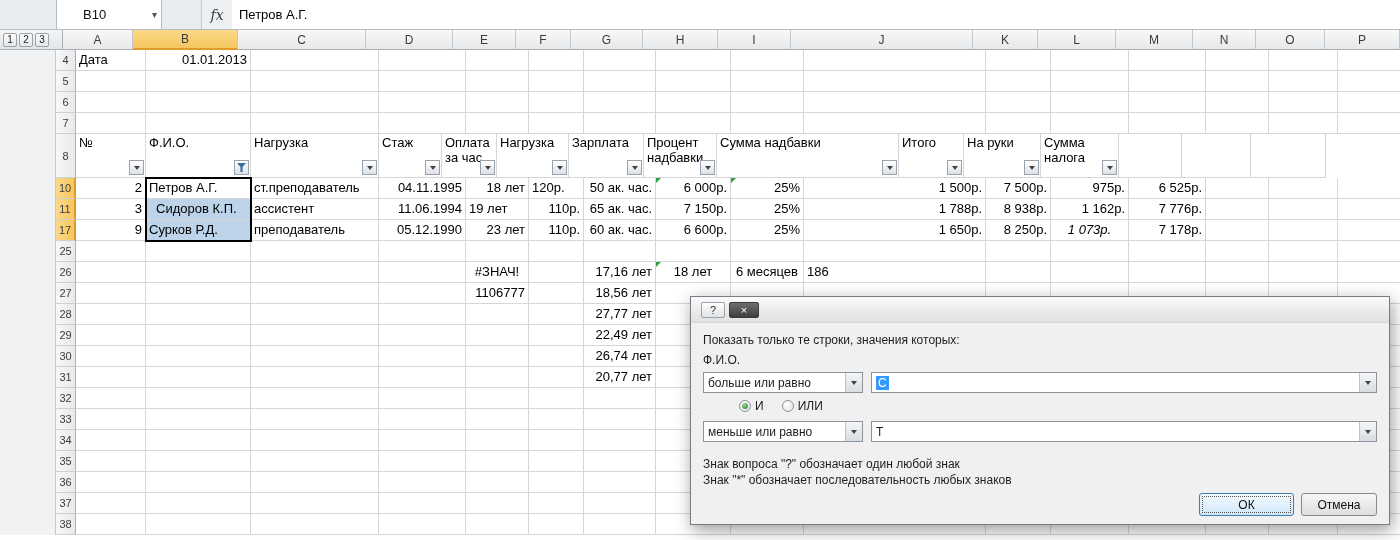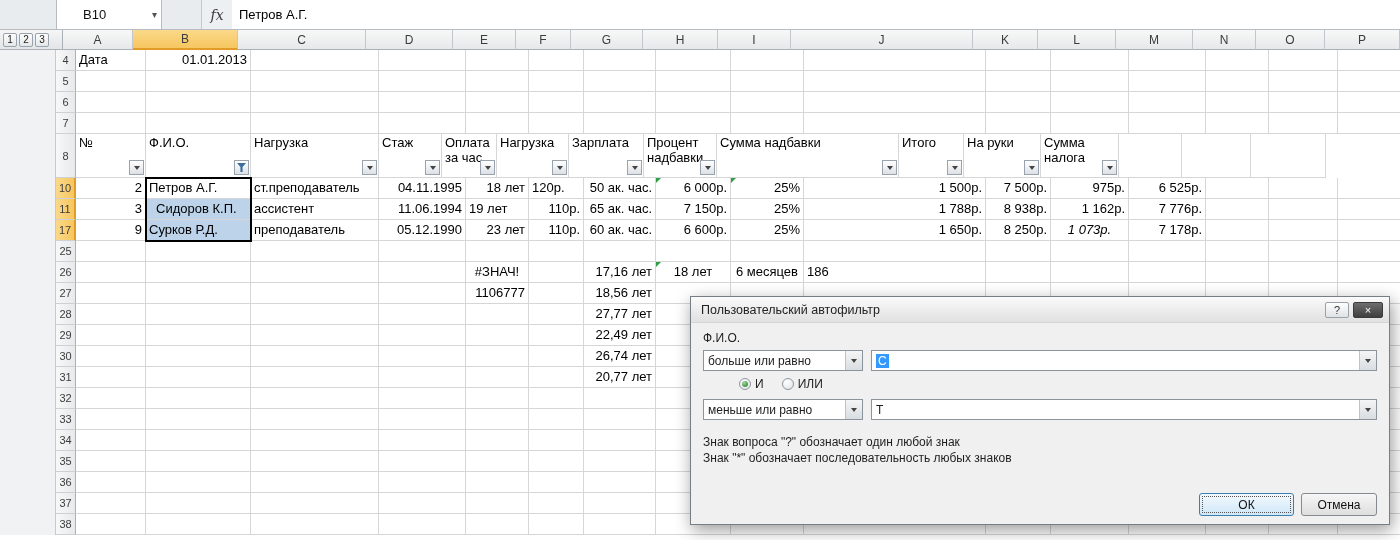--- a/index.html
+++ b/index.html
@@ -579,25 +579,25 @@
         <div class="cell" style="width: 63px;"></div>
         <div class="cell" style="width: 69px;"></div>
         <div class="cell" style="width: 75px;"></div>
       </div>
     </div>
 
   <div class="selection-border"></div>
 
   <div class="dialog">
     <div class="dlg-title">
-      <span class="dlg-title-text">Пользовательский автофильтр</span>
       <button class="dlg-help">?</button>
       <button class="dlg-close">×</button>
     </div>
     <div class="dlg-body">
+      <div class="dlg-intro">Показать только те строки, значения которых:</div>
       <div class="dlg-field-label">Ф.И.О.</div>
 
       <div class="cond-row">
         <div class="combo op-combo">
           <span class="combo-txt">больше или равно</span>
           <span class="combo-dd">
               <i class="dd-tri"></i>
             </span>
         </div>
         <div class="combo val-combo">

